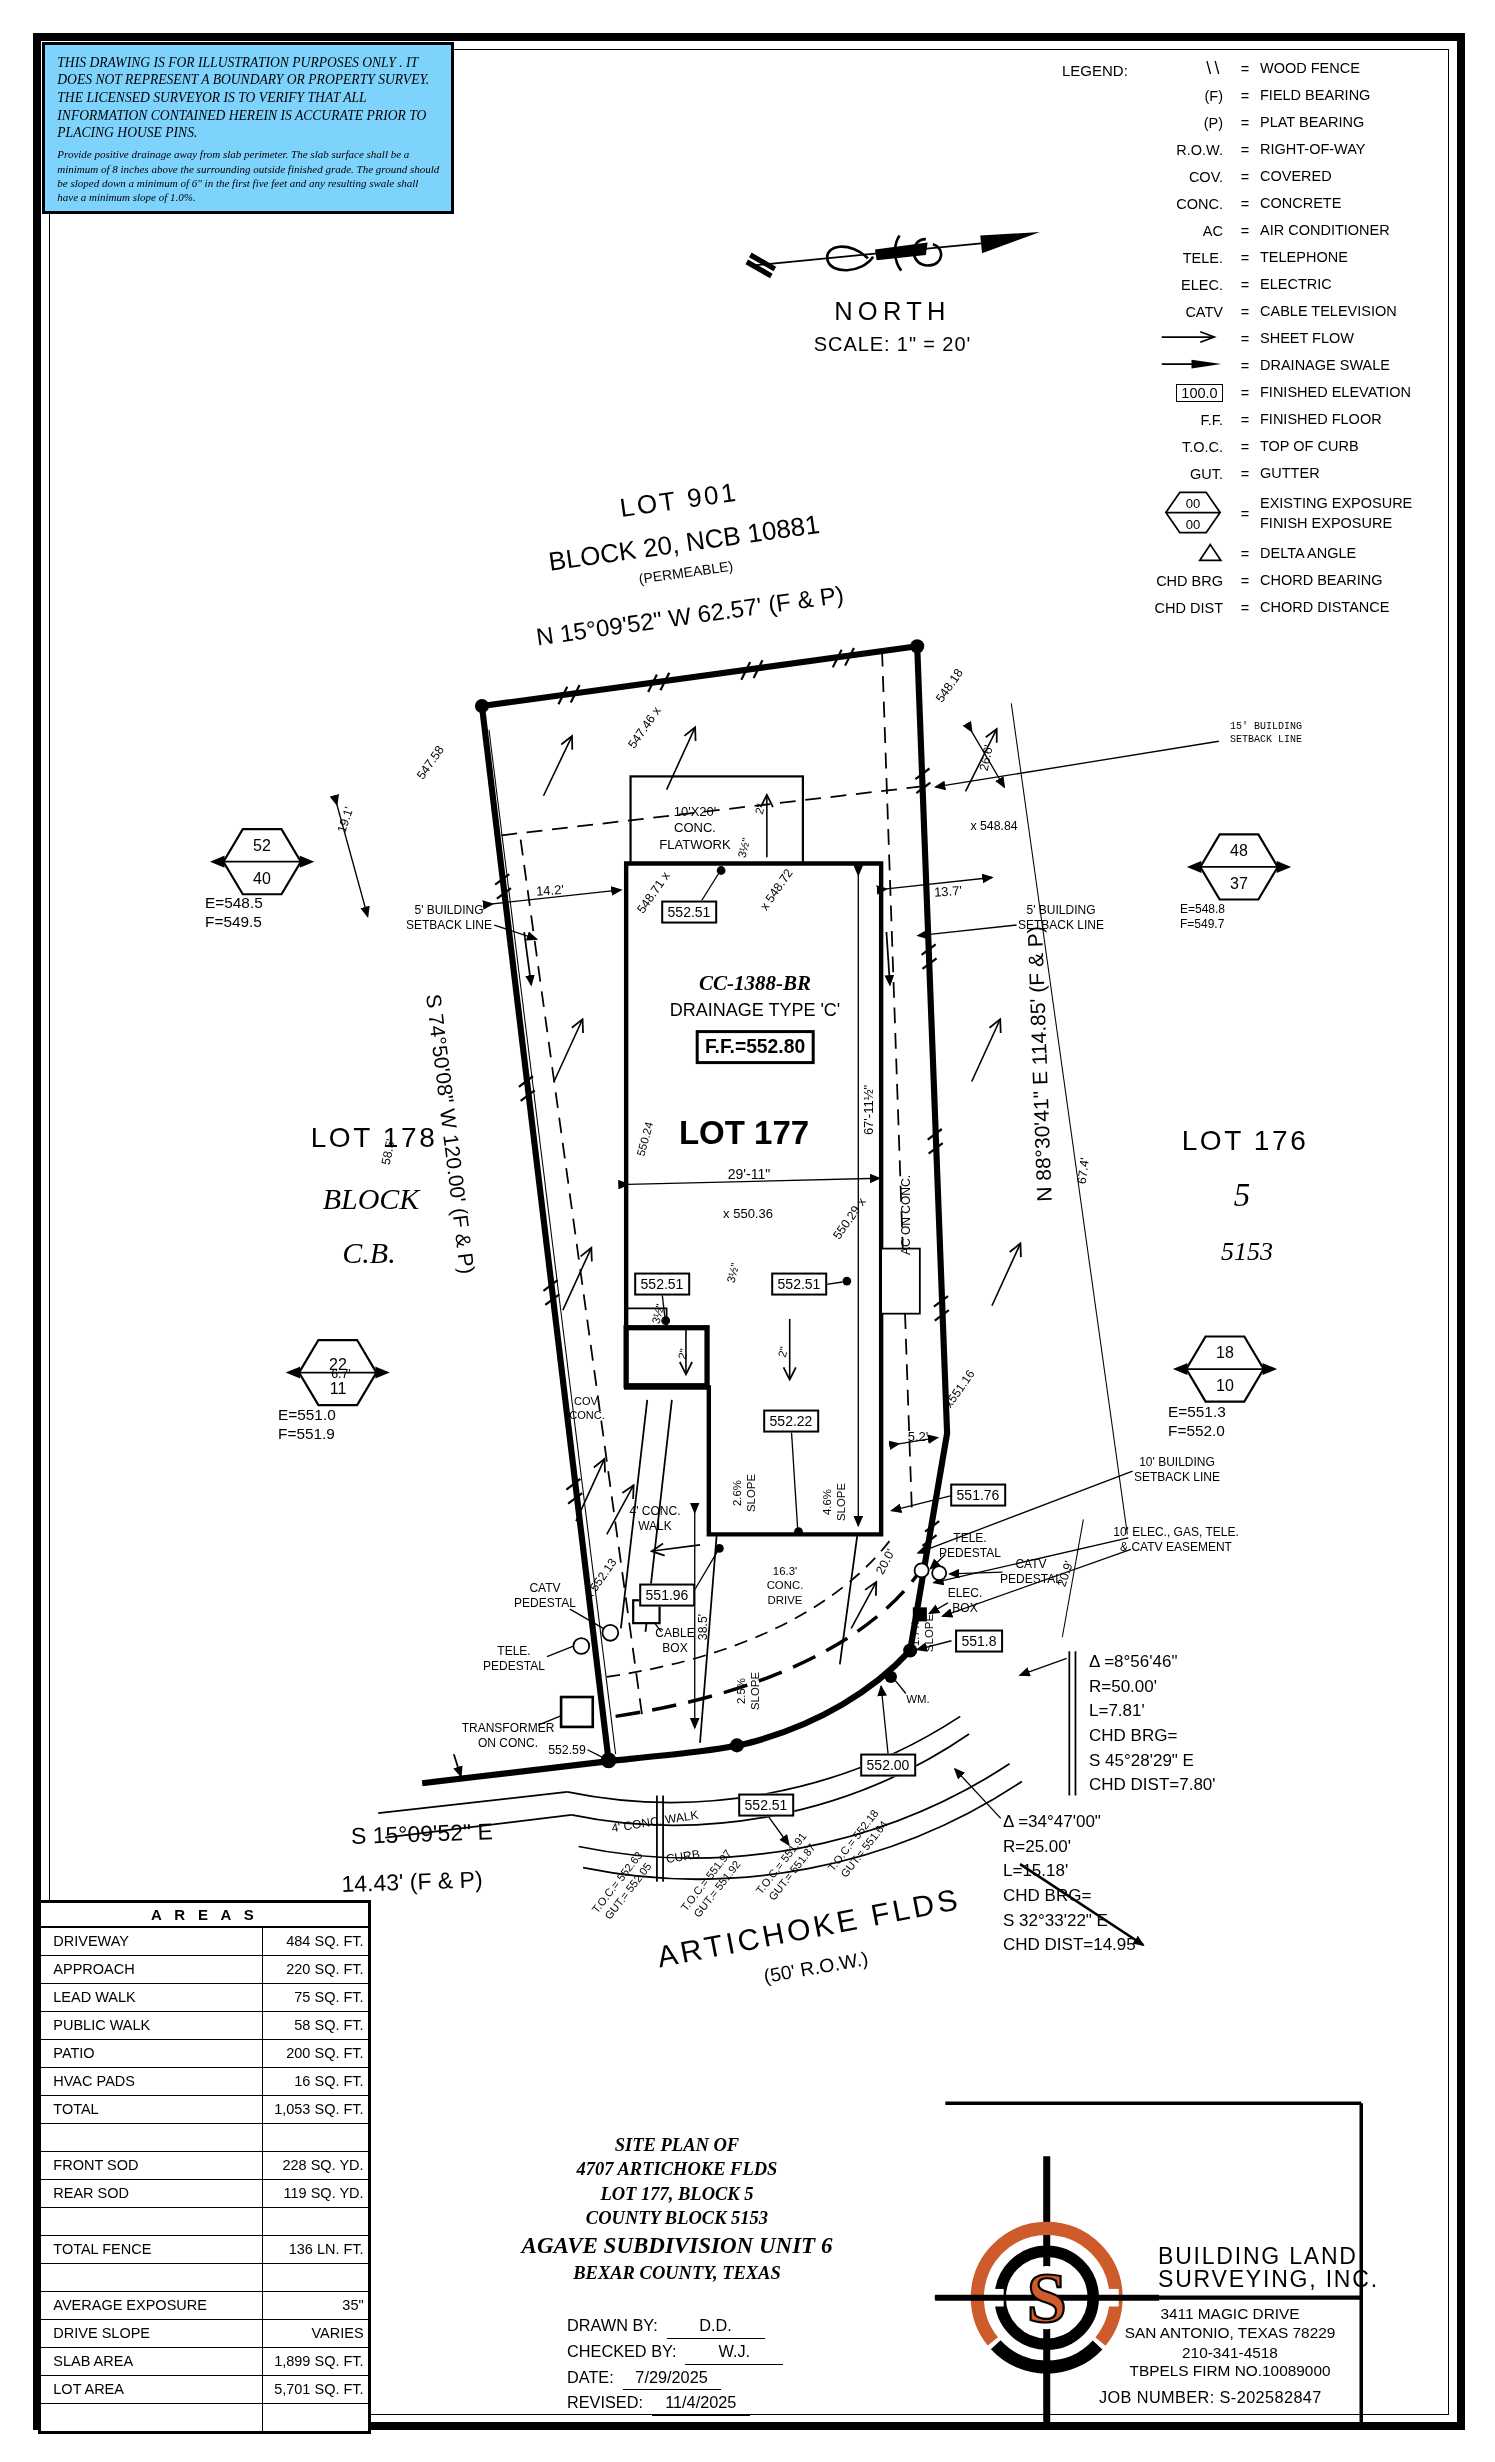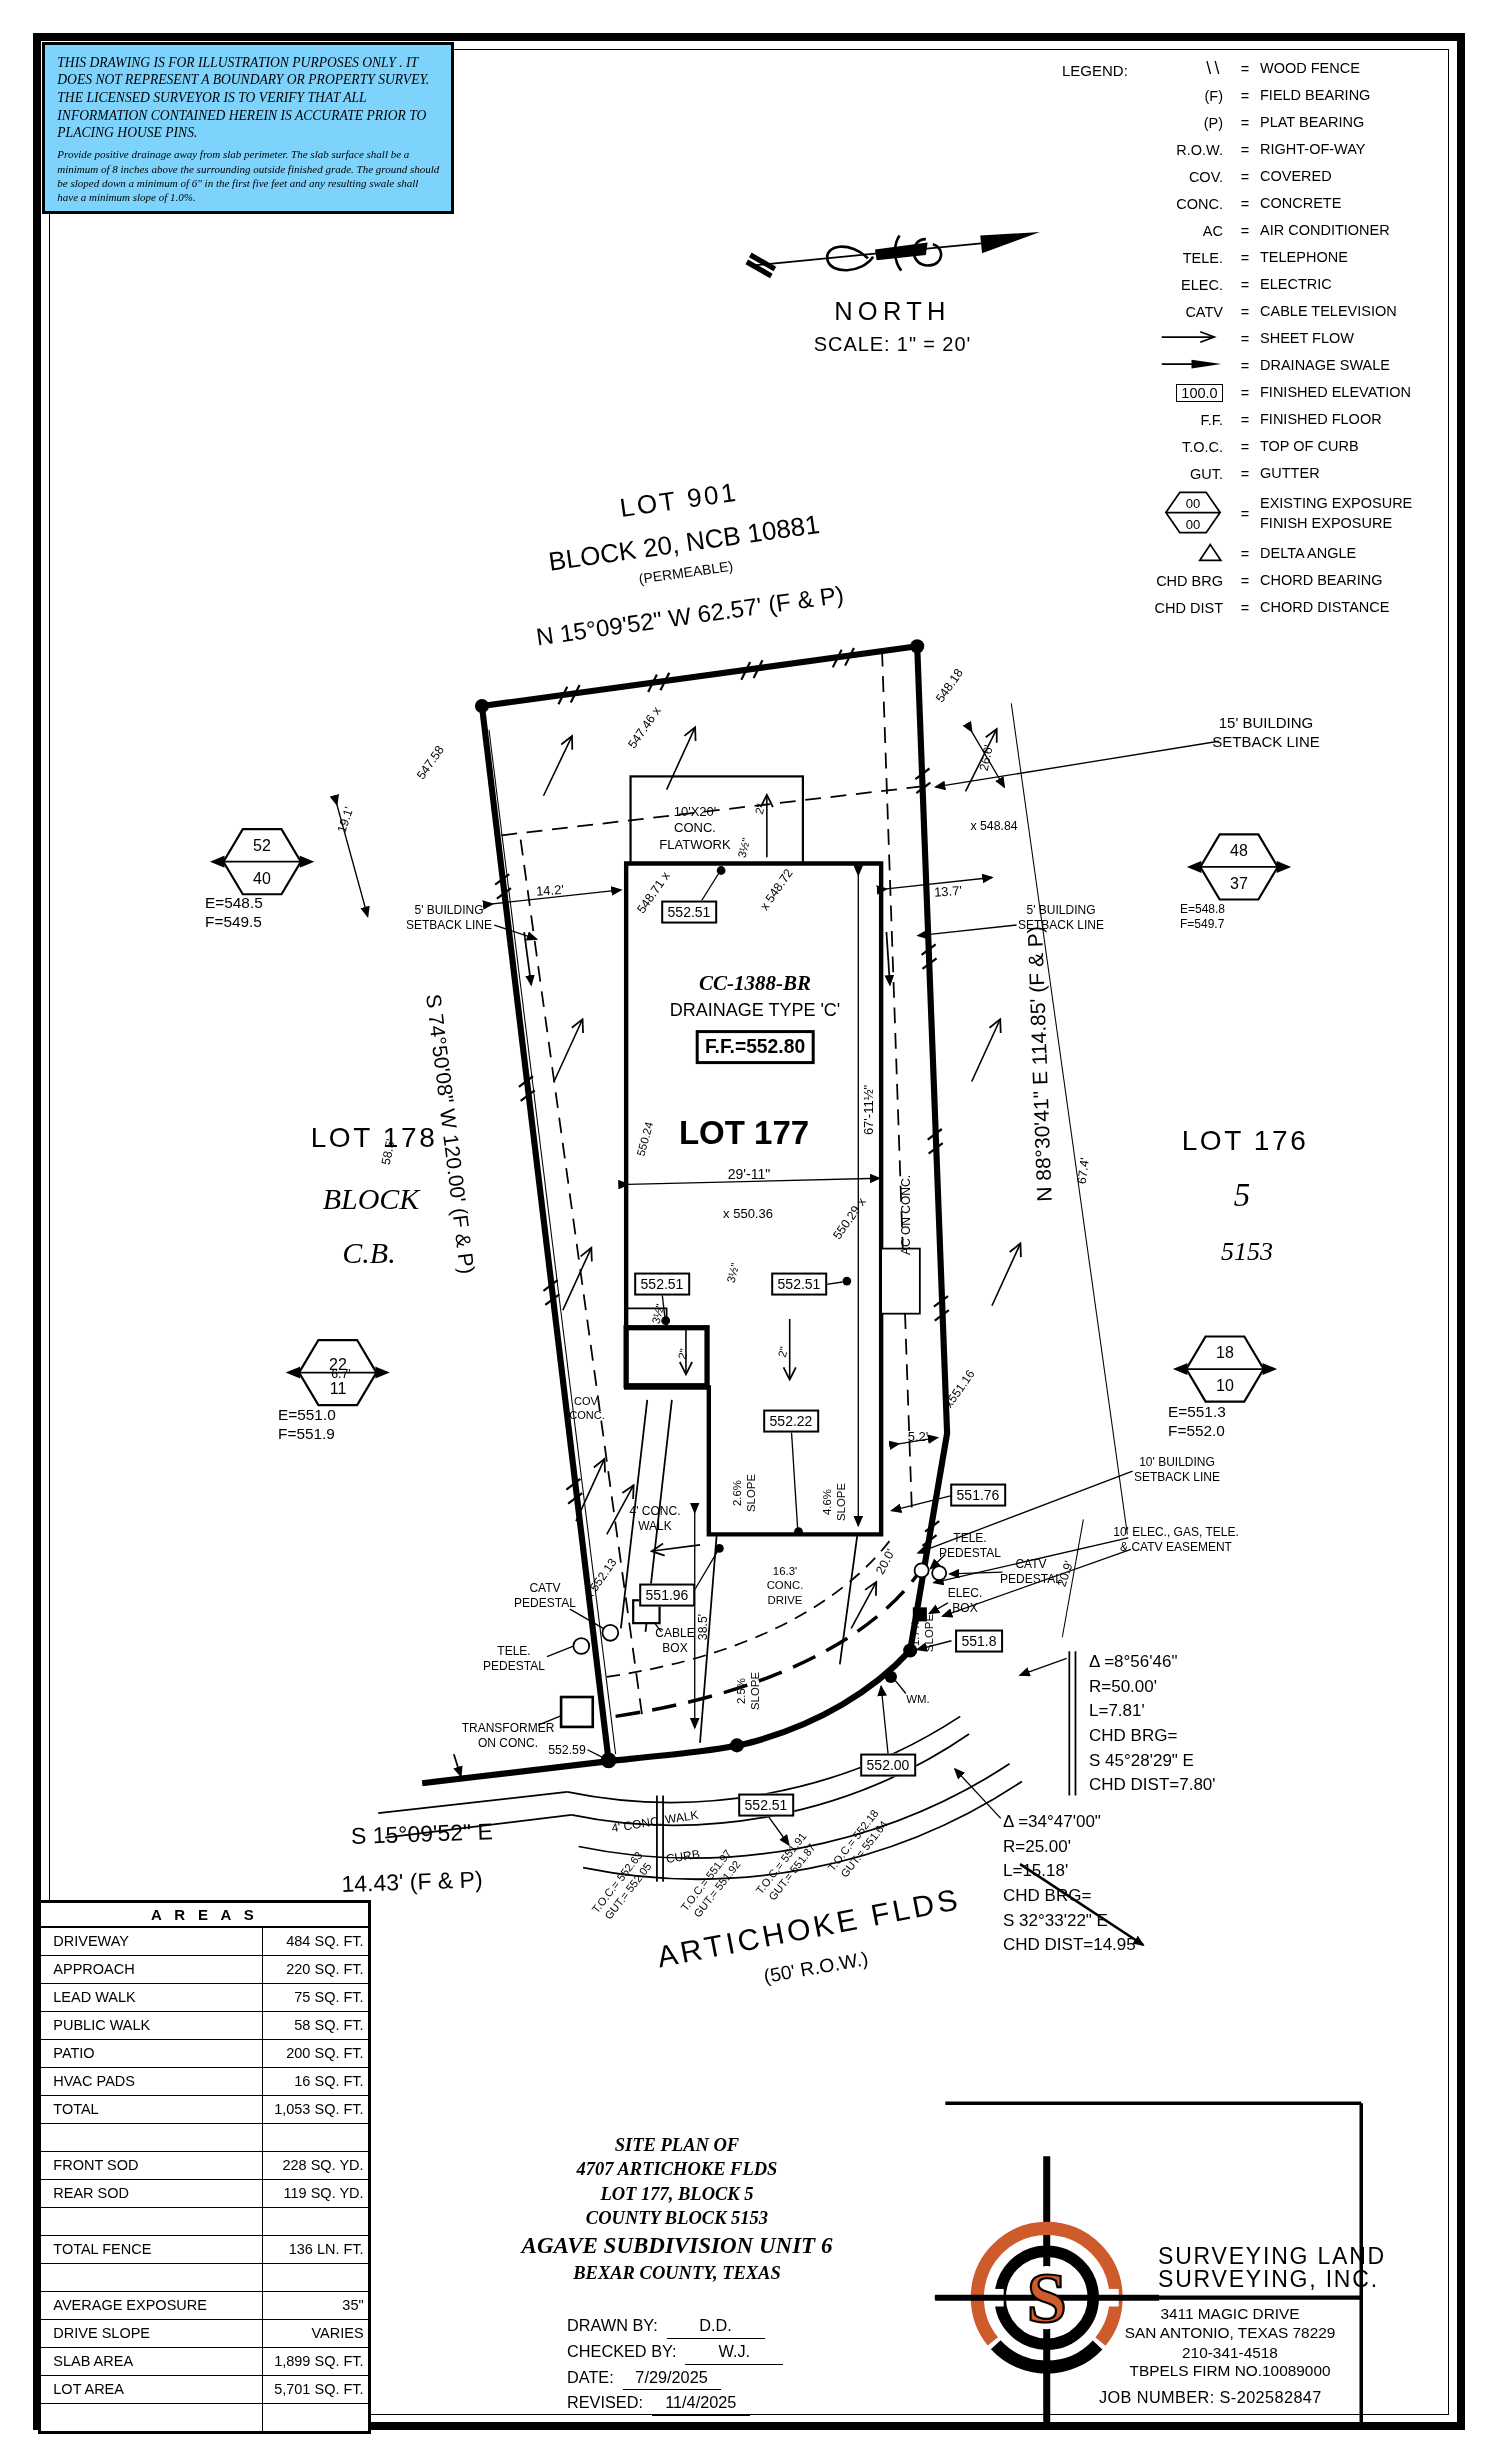--- a/index.html
+++ b/index.html
@@ -426,21 +426,21 @@
           <div class="llab">CHORD DISTANCE</div>
         </div>
       </div>
   </div>
 
   <div id="plan-labels">
       <div class="plab" style="left: 679px; top: 500px; font-size: 26px; letter-spacing: 2.6px; transform: translate(-50%, -50%) rotate(-8deg);">LOT 901</div>
       <div class="plab" style="left: 684px; top: 543px; font-size: 26px; transform: translate(-50%, -50%) rotate(-8deg);">BLOCK 20, NCB 10881</div>
       <div class="plab" style="left: 686px; top: 573px; font-size: 14px; transform: translate(-50%, -50%) rotate(-8deg);">(PERMEABLE)</div>
       <div class="plab" style="left: 690px; top: 616px; font-size: 24px; transform: translate(-50%, -50%) rotate(-8deg);">N 15°09'52" W 62.57' (F &amp; P)</div>
-      <div class="plab" style="left: 1266px; top: 733px; font-size: 15px; transform: translate(-50%, -50%);">15' BUILDING
+      <div class="plab" style="left: 1266px; top: 733px; font-size: 10px; transform: translate(-50%, -50%); font-family: Liberation Mono, monospace;">15' BUILDING
 SETBACK LINE</div>
       <div class="plab" style="left: 431px; top: 763px; font-size: 12.3px; transform: translate(-50%, -50%) rotate(-55deg);">547.58</div>
       <div class="plab" style="left: 645px; top: 728px; font-size: 12.3px; transform: translate(-50%, -50%) rotate(-55deg);">547.46 x</div>
       <div class="plab" style="left: 950px; top: 686px; font-size: 12.3px; transform: translate(-50%, -50%) rotate(-55deg);">548.18</div>
       <div class="plab" style="left: 994px; top: 827px; font-size: 12.3px; transform: translate(-50%, -50%);">x 548.84</div>
       <div class="plab" style="left: 346px; top: 820px; font-size: 12.3px; transform: translate(-50%, -50%) rotate(-72deg);">19.1'</div>
       <div class="plab" style="left: 550px; top: 891px; font-size: 13px; transform: translate(-50%, -50%) rotate(-4deg);">14.2'</div>
       <div class="plab" style="left: 948px; top: 892px; font-size: 13px; transform: translate(-50%, -50%) rotate(-4deg);">13.7'</div>
       <div class="plab" style="left: 987px; top: 758px; font-size: 12.3px; transform: translate(-50%, -50%) rotate(-78deg);">26.6'</div>
       <div class="plab" style="left: 449px; top: 918px; font-size: 12px; transform: translate(-50%, -50%);">5' BUILDING
@@ -672,21 +672,21 @@
     <line x1="150" y1="22" x2="150" y2="332" stroke="#000" stroke-width="8"></line>
     <circle cx="150" cy="183" r="79" fill="none" style="stroke:var(--orange)" stroke-width="15" stroke-dasharray="356 140" stroke-dashoffset="-194"></circle>
     <circle cx="150" cy="183" r="79" fill="none" stroke="#000" stroke-width="15" stroke-dasharray="130 366" stroke-dashoffset="-59"></circle>
     <circle cx="150" cy="183" r="53" fill="none" stroke="#000" stroke-width="13"></circle>
     <rect x="88" y="173" width="13" height="20" fill="#fff"></rect>
     <rect x="219" y="173" width="13" height="20" fill="#fff"></rect>
     <circle cx="150" cy="183" r="36" fill="#fff"></circle>
     <line x1="23" y1="183" x2="278" y2="183" stroke="#000" stroke-width="7"></line>
     <text x="150" y="211" text-anchor="middle" font-family="Liberation Serif, serif" font-weight="bold" font-size="82" style="fill:var(--orange)" stroke="#000" stroke-width="2.5">S</text>
   </svg>
-  <div class="cline cn" style="left:1158px;top:2243px">SURVEYING LAND</div>
+  <div class="cline cn" style="left:1158px;top:2243px">BUILDING LAND</div>
   <div class="cline cn" style="left:1158px;top:2266px">SURVEYING, INC.</div>
   <div class="cline ca" style="top:2305px">3411 MAGIC DRIVE</div>
   <div class="cline ca" style="top:2324px">SAN ANTONIO, TEXAS 78229</div>
   <div class="cline ca" style="top:2344px">210-341-4518</div>
   <div class="cline ca" style="top:2362px">TBPELS FIRM NO.10089000</div>
   <div class="cline cj" style="top:2388px">JOB NUMBER: S-202582847</div>
 
 </div>
 
 

